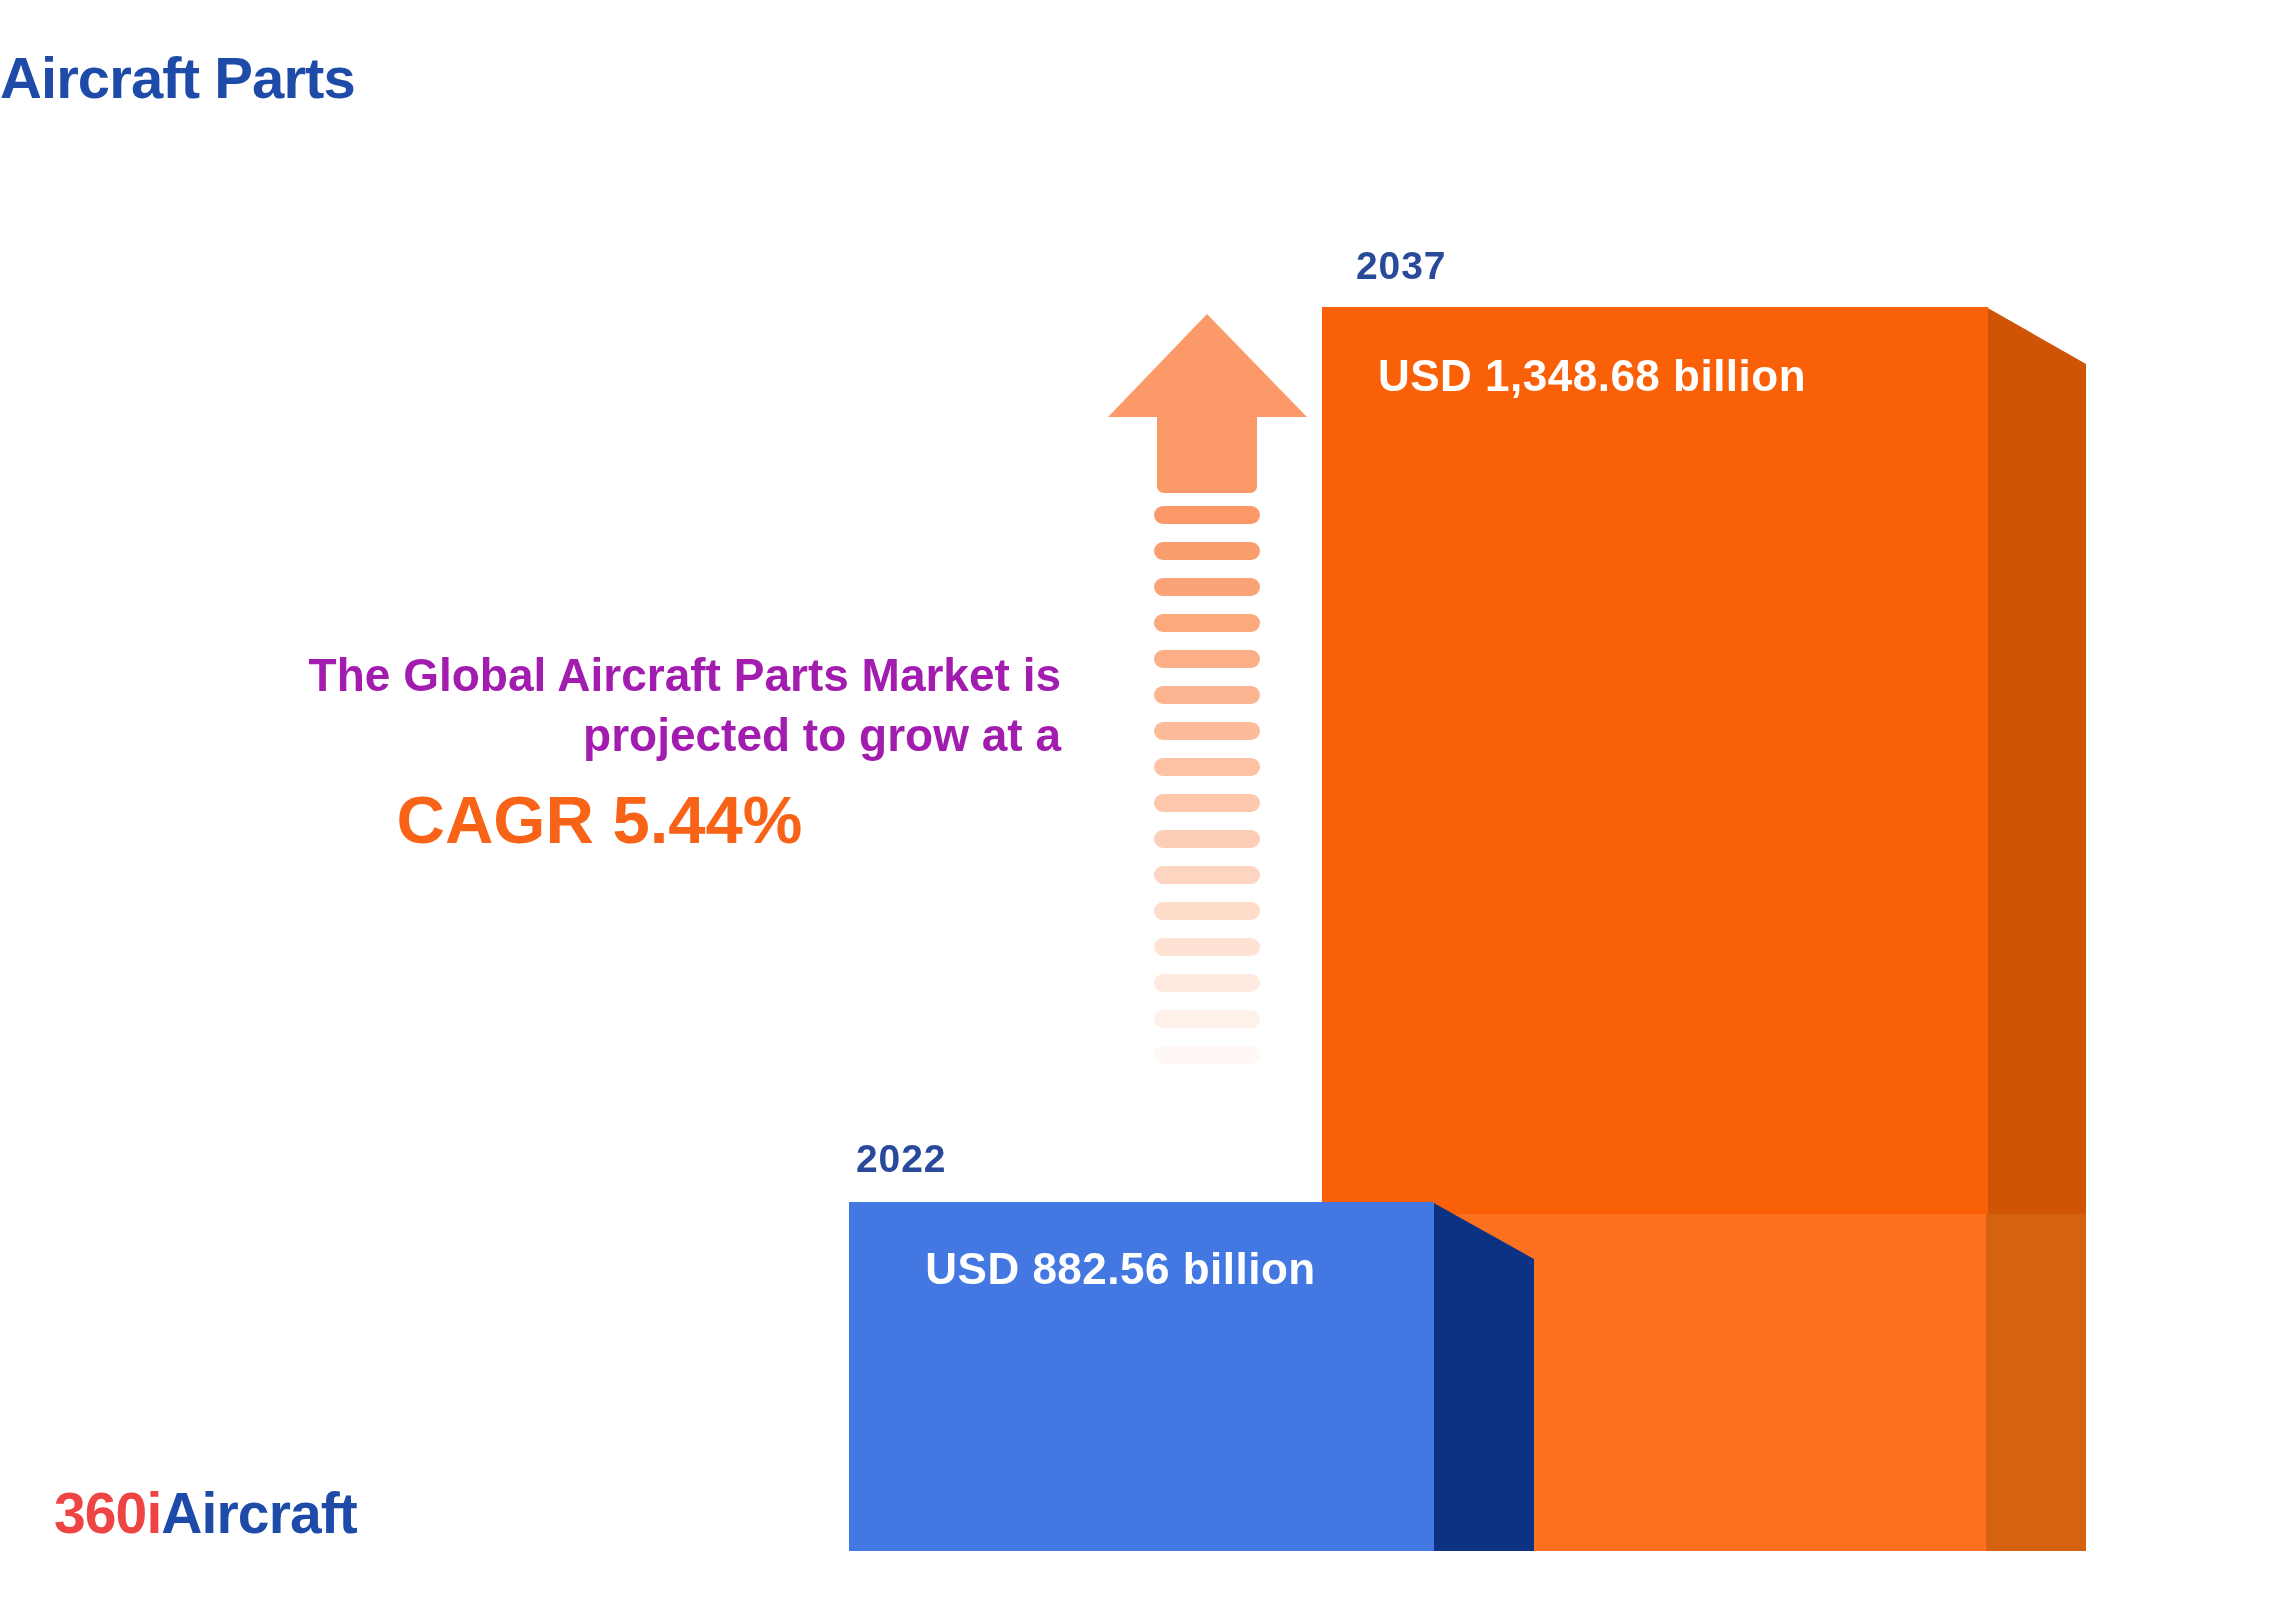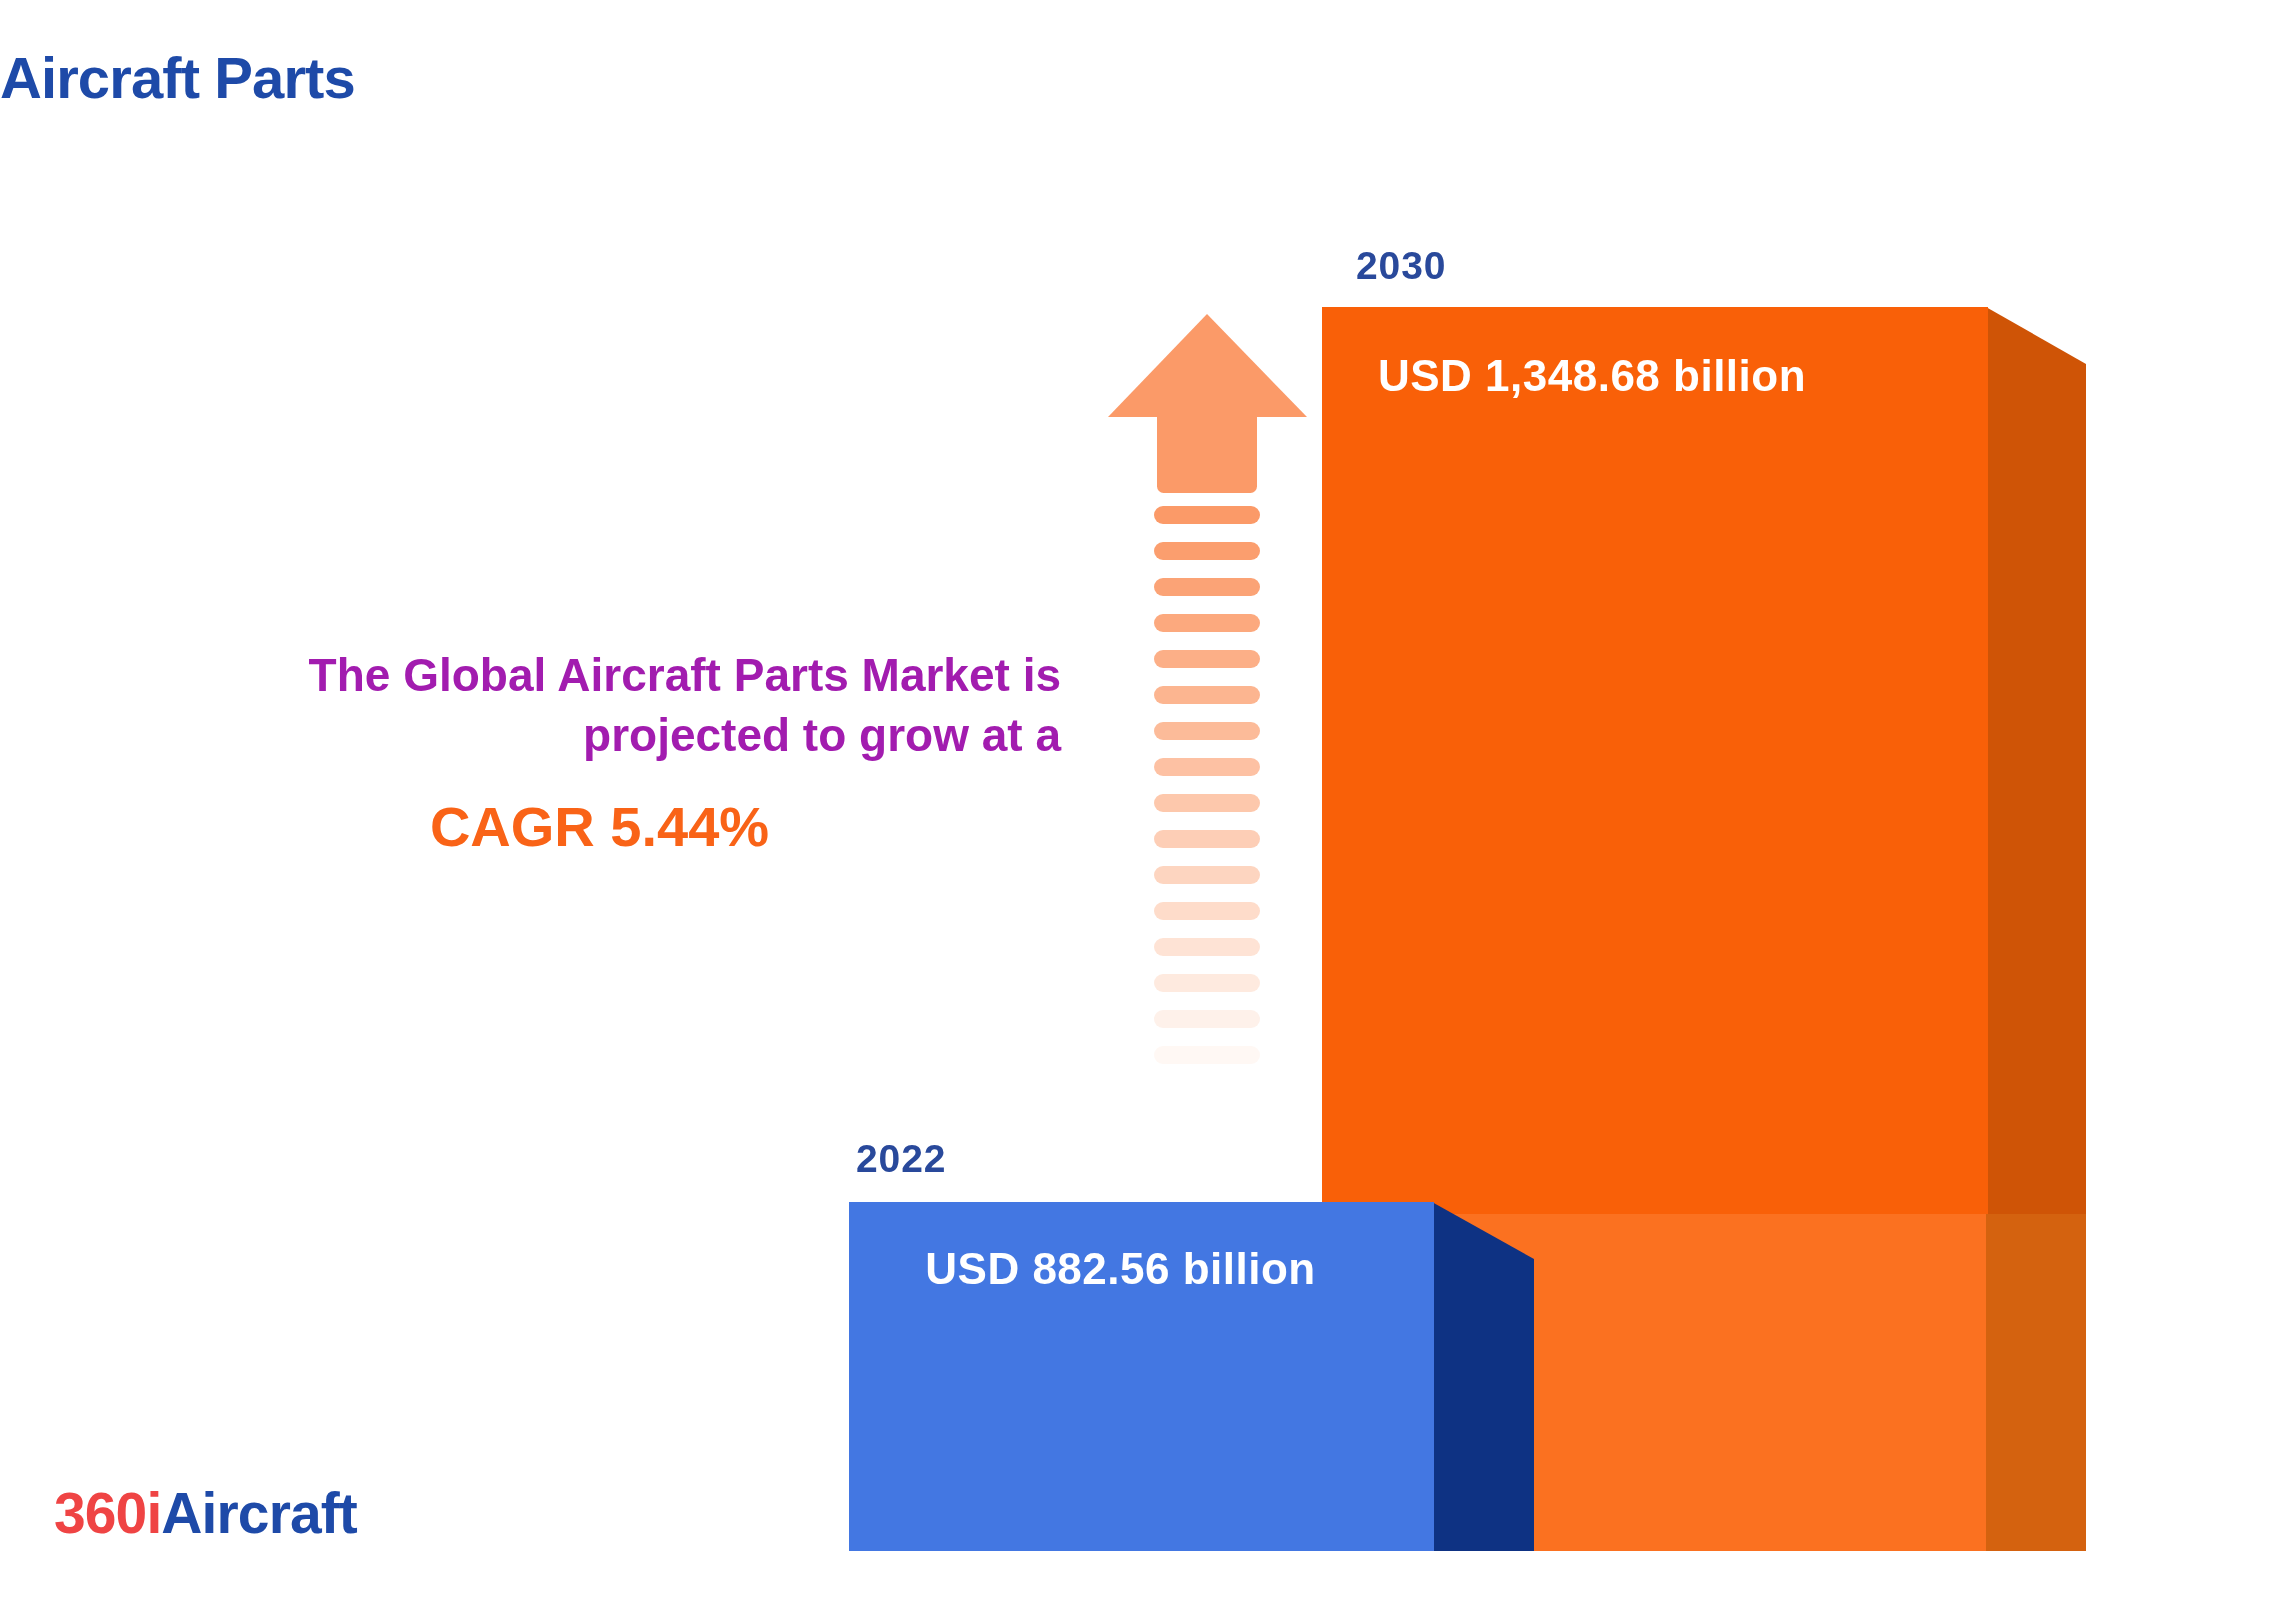--- a/index.html
+++ b/index.html
@@ -49,26 +49,25 @@
   .statement .line {
     display: block;
   }
   .cagr {
     position: absolute;
     left: 138px;
     top: 783px;
     width: 923px;
     text-align: center;
     color: #f96317;
-    font-size: 56px;
+    font-size: 67px;
     font-weight: bold;
     letter-spacing: 0px;
     line-height: 1.1;
     white-space: nowrap;
-    margin-top: 13px;
   }
 
   
   .arrow {
     position: absolute;
     left: 1108px;
     top: 314px;
     width: 198px;
     height: 775px;
   }
@@ -246,21 +245,21 @@
         <div class="stripe" style="opacity: 0.211; background: rgb(251, 154, 104);"></div>
         <div class="stripe" style="opacity: 0.141; background: rgb(251, 154, 104);"></div>
         <div class="stripe" style="opacity: 0.07; background: rgb(251, 154, 104);"></div>
       </div>
   </div>
 
   <div class="bar-2030-side"></div>
   <div class="bar-2030-front"></div>
   <div class="bar-2030-front-lower"></div>
   <div class="bar-2030-side-lower"></div>
-  <div class="bar-2030-label-year">2030</div>
+  <div class="bar-2030-label-year">2037</div>
   <div class="bar-2030-label-value">USD 1,348.68 billion</div>
 
   <div class="bar-2022-side"></div>
   <div class="bar-2022-front"></div>
   <div class="bar-2022-label-year">2022</div>
   <div class="bar-2022-label-value">USD 882.56 billion</div>
 
   <div class="logo">
     <span class="logo-360i">360i</span><span class="logo-research">Aircraft</span>
   </div>

